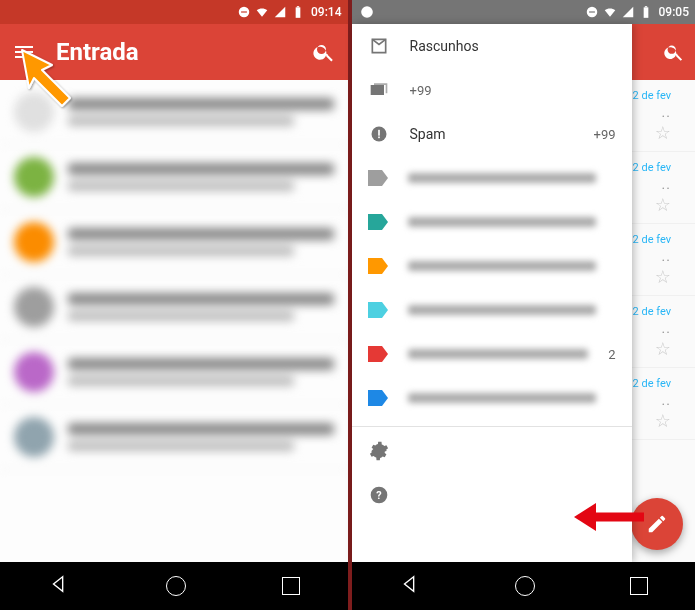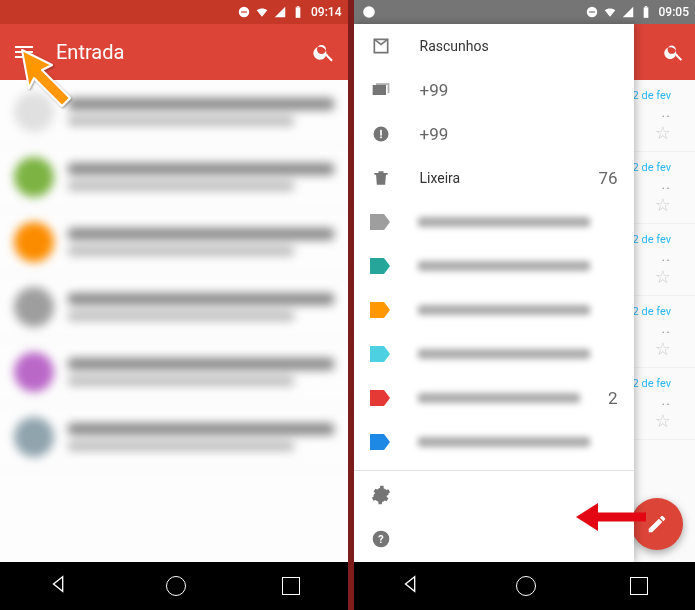--- a/index.html
+++ b/index.html
@@ -1,29 +1,29 @@
 <!DOCTYPE html>
 <html><head>
   <meta charset="utf-8">
   <style>
     * { margin: 0; padding: 0; box-sizing: border-box; }
     body { font-family: Roboto, Arial, sans-serif; background: #fff; display: flex; width: 695px; height: 610px; overflow: hidden; }
     .phone { width: 347.5px; height: 610px; position: relative; background: #eee; }
-    .phone + .phone { border-left: 6px solid #7f1d1d; }
+    .phone + .phone { border-left: 4px solid #7f1d1d; }
 
     
     .statusbar { height: 24px; background: #c53828; display: flex; align-items: center; justify-content: flex-end; padding: 0 6px; color: #fff; font-size: 12px; gap: 4px; }
     .statusbar.grey { background: #757575; }
     .sb-icon { width: 14px; height: 14px; display: inline-flex; align-items: center; justify-content: center; }
     .sb-icon svg { width: 14px; height: 14px; fill: #fff; }
     .sb-time { font-weight: 500; margin-left: 2px; }
 
     
     .appbar { height: 56px; background: #db4437; display: flex; align-items: center; padding: 0 12px; color: #fff; gap: 20px; }
-    .appbar .title { font-size: 20px; font-weight: 400; flex: 1; }
+    .appbar .title { font-size: 24px; font-weight: 700; flex: 1; }
     .appbar .icon { width: 24px; height: 24px; display: flex; align-items: center; justify-content: center; }
     .appbar svg { fill: #fff; width: 24px; height: 24px; }
 
     
     .inbox { position: relative; height: calc(100% - 24px - 56px - 48px); background: #fdfdfd; overflow: hidden; }
     .inbox-row { display: flex; align-items: center; padding: 12px 14px; border-bottom: 1px solid #eee; gap: 14px; filter: blur(5px); }
     .avatar { width: 40px; height: 40px; border-radius: 50%; flex-shrink: 0; }
     .lines { flex: 1; }
     .line1 { height: 12px; background: #888; border-radius: 4px; margin-bottom: 6px; }
     .line2 { height: 10px; background: #bbb; border-radius: 4px; width: 85%; }
@@ -33,27 +33,27 @@
     .navbar svg { fill: none; stroke: #fff; stroke-width: 1.5; width: 22px; height: 22px; }
     .nav-circle { width: 20px; height: 20px; border: 1.5px solid #fff; border-radius: 50%; }
     .nav-square { width: 18px; height: 18px; border: 1.5px solid #fff; }
 
     
     .pointer-arrow { position: absolute; top: 40px; left: 12px; z-index: 20; }
 
     
     .drawer-wrap { position: relative; height: calc(100% - 24px - 48px); background: #fff; }
     .drawer { position: absolute; left: 0; top: 0; bottom: 0; width: 280px; background: #fff; box-shadow: 2px 0 8px rgba(0,0,0,.25); overflow-y: hidden; }
-    .drawer-row { display: flex; align-items: center; padding: 7px 16px; height: 44px; font-size: 14px; color: #444; gap: 28px; }
+    .drawer-row { display: flex; align-items: center; padding: 7px 16px; height: 44px; font-size: 14px; color: #444; gap: 20px; }
     .drawer-row.clickable { cursor: pointer; }
     .drawer-icon { width: 22px; height: 22px; display: flex; align-items: center; justify-content: center; flex-shrink: 0; }
     .drawer-icon svg { width: 20px; height: 20px; fill: #757575; }
     .drawer-label { flex: 1; color: #333; }
     .drawer-label.blur { filter: blur(3px); background: #aaa; height: 10px; border-radius: 3px; width: 60px; }
-    .drawer-count { font-size: 17px; color: #666; }
+    .drawer-count { font-size: 13px; color: #666; }
     .drawer-divider { height: 1px; background: #e2e2e2; margin: 6px 0 2px 0; }
     .label-tag { width: 20px; height: 16px; position: relative; }
     .label-tag::before { content: ""; position: absolute; left: 0; top: 0; width: 14px; height: 16px; background: var(--c); }
     .label-tag::after { content: ""; position: absolute; left: 14px; top: 0; border-left: 6px solid var(--c); border-top: 8px solid transparent; border-bottom: 8px solid transparent; }
 
     
     .sliver { position: absolute; right: 0; top: 0; bottom: 0; width: 67px; background: #fafafa; }
     .sliver-appbar { height: 56px; background: #db4437; display: flex; align-items: center; justify-content: flex-end; padding-right: 10px; }
     .sliver-appbar svg { fill: #fff; width: 22px; height: 22px; }
     .sliver-row { height: 72px; border-bottom: 1px solid #f0f0f0; display: flex; flex-direction: column; align-items: flex-end; justify-content: center; padding-right: 24px; font-size: 11px; color: #29b6f6; gap: 2px; }
@@ -270,30 +270,22 @@
           <span class="drawer-count">+99</span>
         </div>
         <div class="drawer-row clickable">
           <span class="drawer-icon">
             <svg viewBox="0 0 24 24">
               <circle cx="12" cy="12" r="9"></circle>
               <rect x="11" y="7" width="2" height="7" fill="#fff"></rect>
               <rect x="11" y="15" width="2" height="2" fill="#fff"></rect>
             </svg>
           </span>
+          <span class="drawer-label">Spam</span>
           <span class="drawer-count">+99</span>
-        </div>
-        <div class="drawer-row clickable">
-          <span class="drawer-icon">
-            <svg viewBox="0 0 24 24">
-              <path d="M6 7h12l-1 13H7L6 7zm3-3h6v2H9V4zM4 6h16v2H4z"></path>
-            </svg>
-          </span>
-          <span class="drawer-label">Lixeira</span>
-          <span class="drawer-count">76</span>
         </div>
         <div class="drawer-row clickable">
           <span class="label-tag" style="--c:#9e9e9e"></span>
           <span class="drawer-label blur"></span>
           <span class="drawer-count"></span>
         </div>
         <div class="drawer-row clickable">
           <span class="label-tag" style="--c:#26a69a"></span>
           <span class="drawer-label blur"></span>
           <span class="drawer-count"></span>

